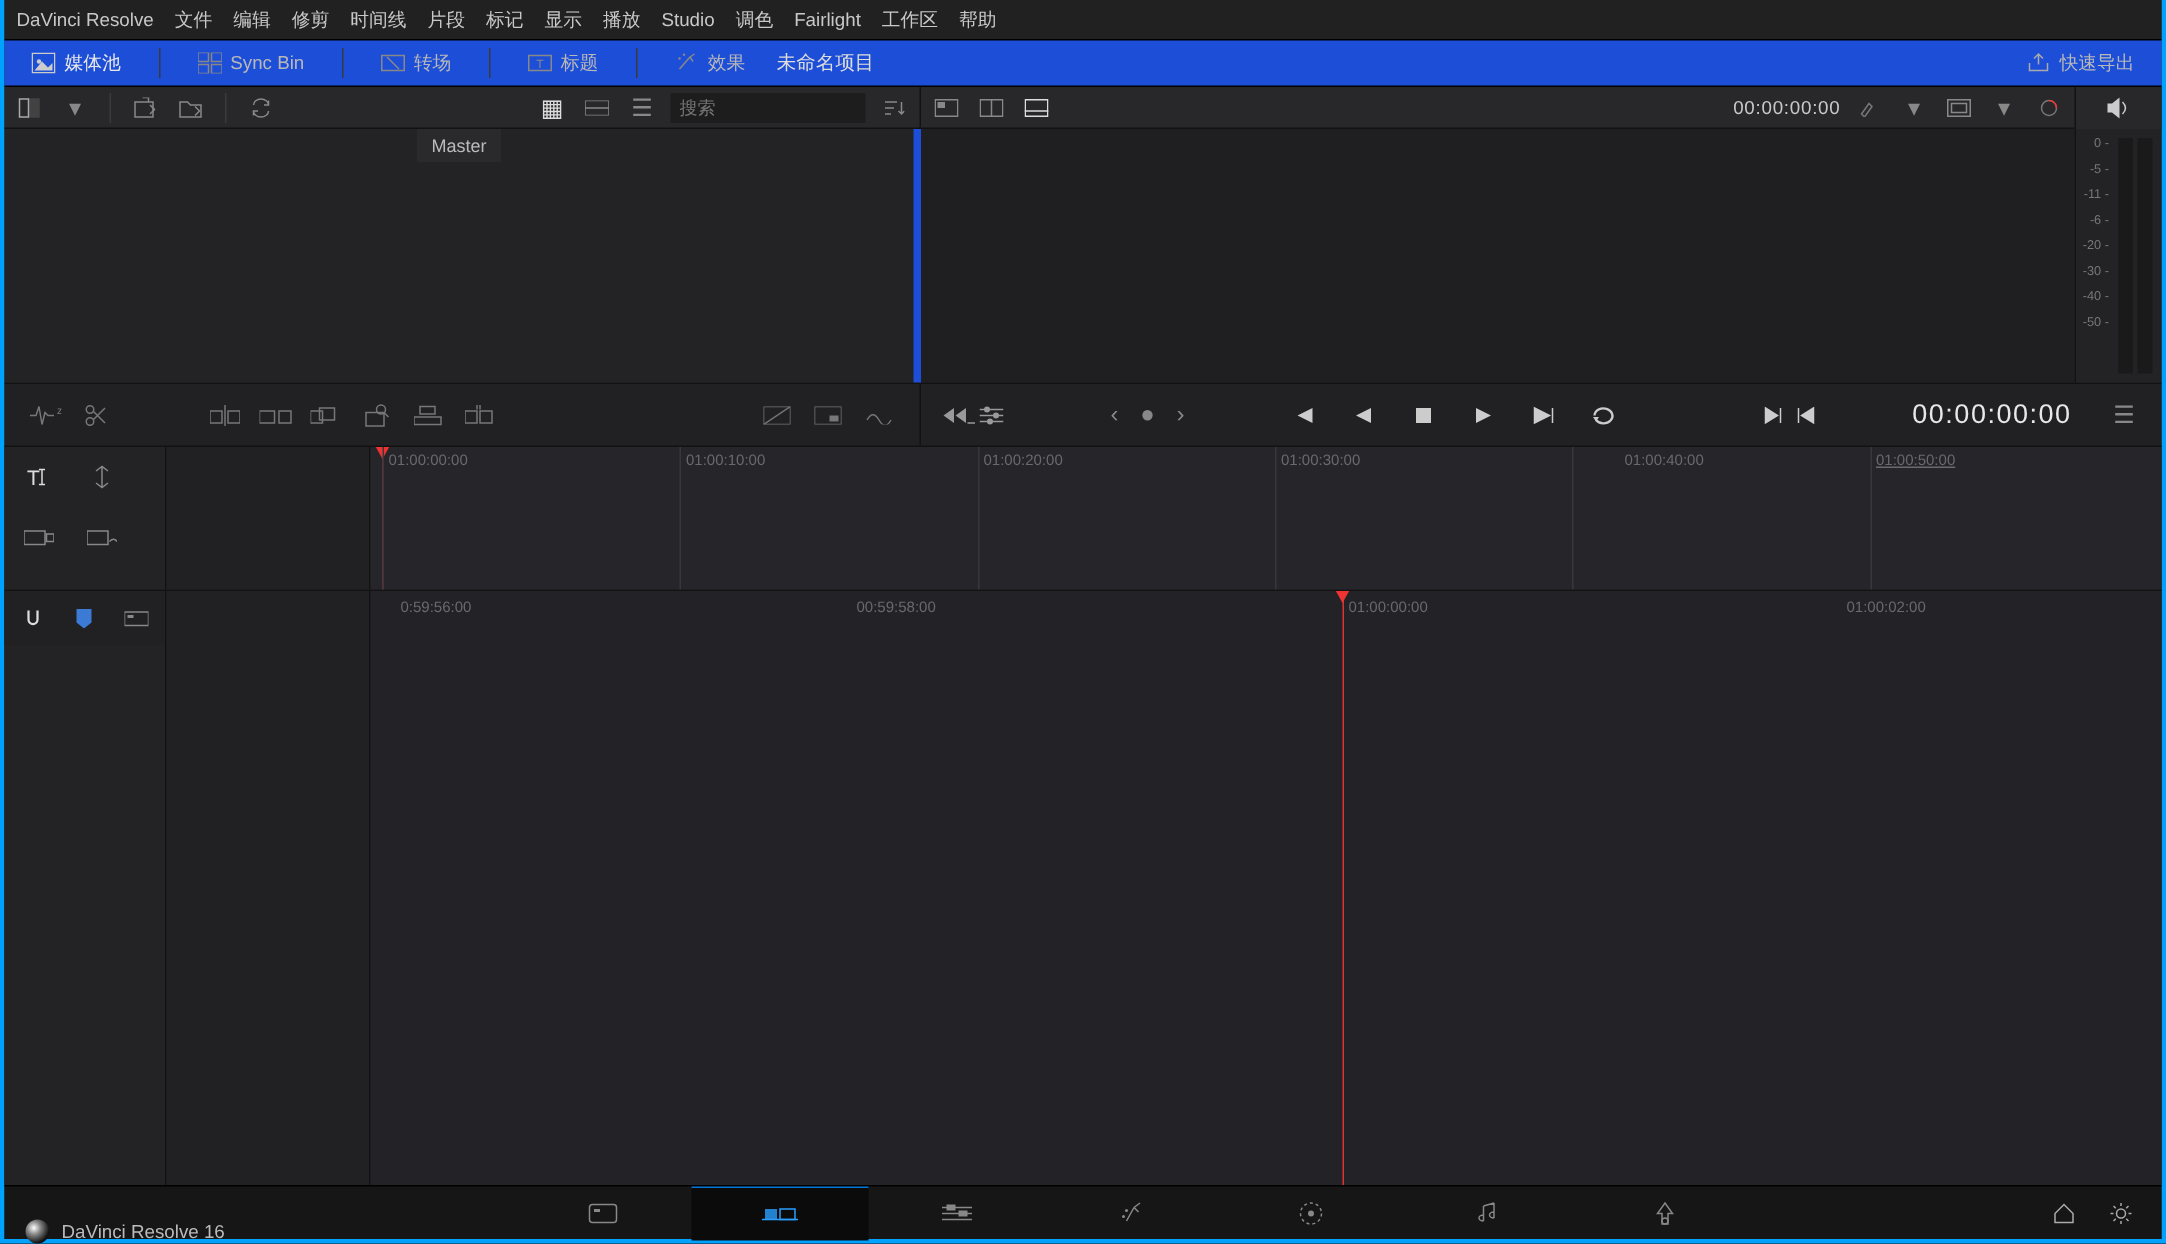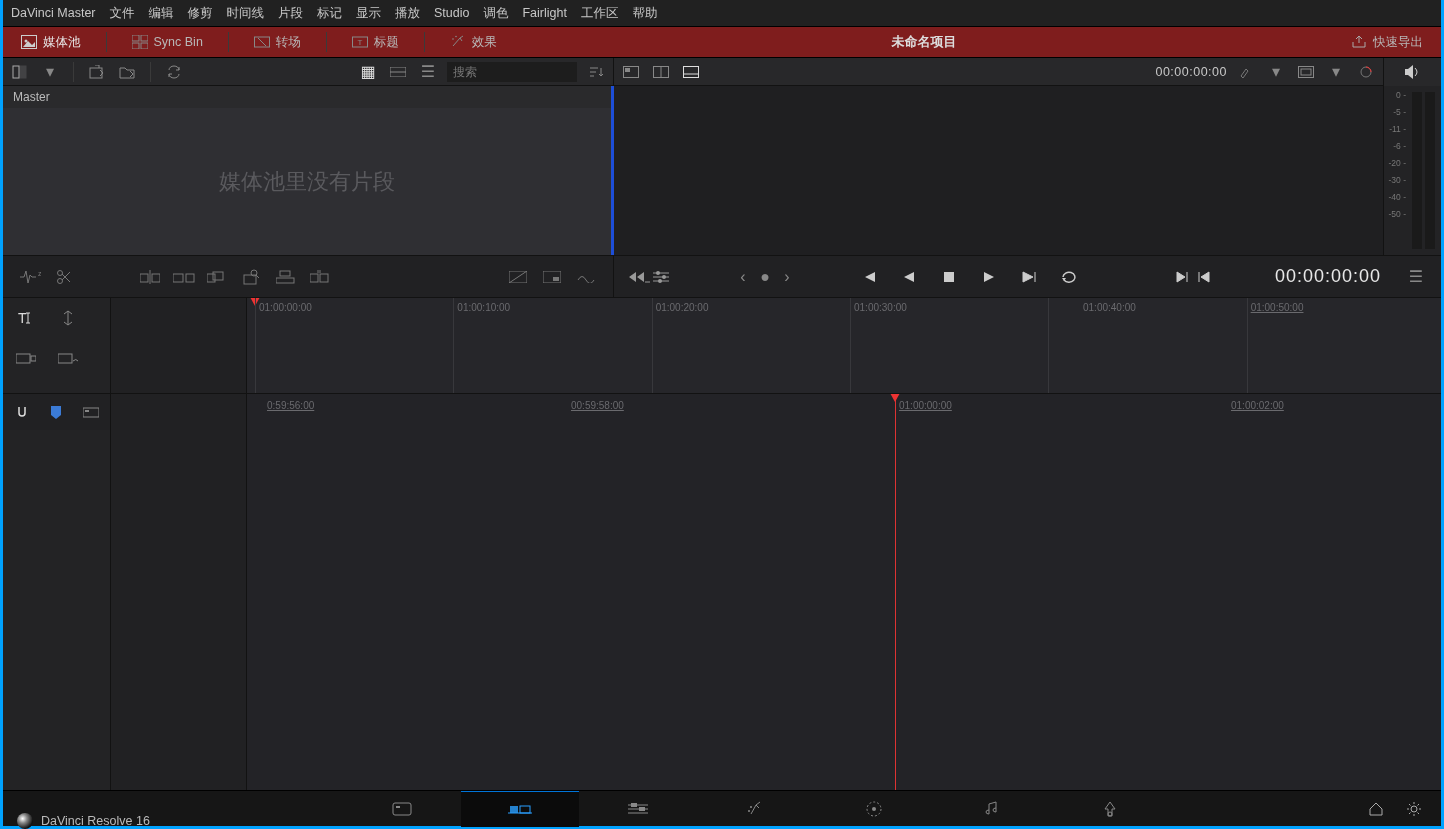--- a/index.html
+++ b/index.html
@@ -4,34 +4,34 @@
 <style>
 * { margin:0; padding:0; box-sizing:border-box; font-family:"Segoe UI",Arial,sans-serif; user-select:none; }
 body { background:#00a2ff; width:1444px; height:829px; overflow:hidden; }
 .win { position:absolute; top:0; left:3px; right:3px; bottom:3px; background:#1f1f1f; display:flex; flex-direction:column; }
 .titlebar { height:28px; background:#fff; display:flex; align-items:center; padding-left:6px; color:#000; font-size:12px; }
 .titlebar .logo { width:14px; height:14px; border-radius:50%; background:conic-gradient(#f44 0 33%,#4f4 0 66%,#44f 0); margin-right:6px; }
 .titlebar .spacer { flex:1; }
 .titlebar .tbbtn { width:44px; height:28px; display:flex; align-items:center; justify-content:center; font-size:14px; }
 .menubar { height:26px; background:#212121; display:flex; align-items:center; padding-left:8px; gap:14px; color:#c8c8c8; font-size:12.5px; }
 .menubar span { cursor:default; }
-.tabrow { height:32px; background:#7f1d1d; border-top:1px solid #000; border-bottom:1px solid #000; display:flex; align-items:center; padding:0 8px; color:#b8b8b8; font-size:12.5px;gap:11px; }
+.tabrow { height:32px; background:#1d4ed8; border-top:1px solid #000; border-bottom:1px solid #000; display:flex; align-items:center; padding:0 8px; color:#b8b8b8; font-size:12.5px;gap:11px; }
 .tabbtn { display:flex; align-items:center; gap:6px; padding:0 10px; height:32px; }
 .tabbtn.active { color:#e8e8e8; }
 .vsep { width:1px; height:20px; background:#3a3a3a; margin:0 4px; }
-.tabrow .center { flex:1; text-align:center; color:#ddd; font-size:13px;font-weight:bold; }
+.tabrow .center { flex:1; color:#ddd; font-size:13px; }
 .iconbox { width:16px; height:14px; display:inline-block; }
 .toolrow { height:28px; background:#28282a; display:flex; align-items:center; border-bottom:1px solid #121212; }
 .toolrow .left { width:611px; height:100%; display:flex; align-items:center; padding:0 6px; gap:8px; border-right:1px solid #121212; }
 .toolrow .right { flex:1; display:flex; align-items:center; padding:0 6px; gap:8px; }
 .btn { width:22px; height:20px; display:flex; align-items:center; justify-content:center; color:#888; }
 .searchbox { flex:1; height:20px; background:#1d1d1d; border:none; outline:none; color:#888; font-size:12px; padding:0 6px; max-width:130px; }
 .tc { color:#c8c8c8; font-size:12.5px; letter-spacing:0.5px; }
 .mid { display:flex; height:170px; border-bottom:1px solid #121212; }
-.pool { width:611px; border-right:3px solid #1d4ed8; display:flex; flex-direction:column; background:#232325; }
+.pool { width:611px; border-right:5px solid #1d4ed8; display:flex; flex-direction:column; background:#232325;align-items:center; }
 .pool .hdr { height:22px; background:#2a2a2c; color:#bbb; font-size:12px; padding:4px 10px; }
 .pool .body { flex:1; background:#2f2f33; display:flex; align-items:center; justify-content:center; color:#5a5a5e; font-size:22px; }
 .viewer { flex:1; background:#1f1f21; position:relative; }
 .meters { width:58px; background:#232325; border-left:1px solid #121212; display:flex; }
 .meters .labels { width:26px; display:flex; flex-direction:column; align-items:flex-end; padding:4px 4px 0 0; gap:7px; color:#777; font-size:8.5px; }
 .meters .bars { flex:1; display:flex; gap:3px; padding:6px 6px 6px 2px; }
 .meters .bar { flex:1; background:#1a1a1a; }
 .vol { width:58px; height:28px; background:#28282a; border-left:1px solid #121212; display:flex; align-items:center; justify-content:center; color:#ccc; }
 .editrow { height:42px; background:#212123; border-bottom:1px solid #121212; display:flex; align-items:center; }
 .editrow .pl { width:611px; height:100%; display:flex; align-items:center; gap:12px; padding:0 16px; border-right:1px solid #121212; color:#6e6e6e; }
@@ -44,37 +44,37 @@
 .sidetools { width:108px; background:#232325; border-right:1px solid #121212; display:flex; flex-direction:column; }
 .sidetools .row { display:flex; gap:20px; padding:10px 12px; color:#888; }
 .sidesmall { width:136px; background:#212123; border-right:1px solid #121212; }
 .sidesmall2 { width:136px; background:#212123; border-right:1px solid #121212; display:flex; gap:16px; padding:8px 10px; color:#888; align-items:flex-start; }
 .ruler { flex:1; position:relative; background:#26262a; overflow:hidden; }
 .ruler .tick { position:absolute; top:4px; color:#6a6a6e; font-size:10px; }
 .ruler .grid { position:absolute; top:0; bottom:0; width:1px; background:#38383c; }
 .playhead { position:absolute; top:0; bottom:0; width:1px; background:#d33; }
 .playhead::before { content:""; position:absolute; top:-1px; left:-5px; width:0; height:0; border-left:5px solid transparent; border-right:5px solid transparent; border-top:9px solid #e33; }
 .tracks { flex:1; position:relative; background:#232327; overflow:hidden; }
-.tracks .tick { position:absolute; top:6px; color:#6a6a6e; font-size:10px;text-decoration:underline; }
+.tracks .tick { position:absolute; top:6px; color:#6a6a6e; font-size:10px; }
 .bottombar { height:36px; background:#161616; border-top:1px solid #000; display:flex; align-items:center; color:#bbb; font-size:12.5px; }
 .bottombar .brand { display:flex; align-items:center; gap:8px; padding:0 14px;margin-top:24px; }
 .bottombar .brand .dot { width:16px; height:16px; border-radius:50%; background:radial-gradient(circle at 35% 35%,#fff,#888 30%,#111 70%); }
 .pages { flex:1; display:flex; justify-content:center; }
 .pagebtn { width:118px; height:36px; display:flex; align-items:center; justify-content:center; color:#888; }
 .pagebtn.active { background:#0b0b0b; border-top:1px solid #0074d9; color:#2a9fff; }
 svg { display:block; }
 </style>
 </head>
 <body>
 
 <div class="win">
 
 
   <div class="menubar">
-    <span>DaVinci Master</span>
+    <span>DaVinci Resolve</span>
     <span>文件</span>
     <span>编辑</span>
     <span>修剪</span>
     <span>时间线</span>
     <span>片段</span>
     <span>标记</span>
     <span>显示</span>
     <span>播放</span>
     <span>Studio</span>
     <span>调色</span>
@@ -227,21 +227,20 @@
       <svg width="18" height="16">
           <path d="M1 5 H4 L9 1 V15 L4 11 H1 Z" fill="#ccc"></path>
           <path d="M11 4 Q15 8 11 12" stroke="#ccc" fill="none"></path>
         </svg>
     </div>
   </div>
 
   <div class="mid">
     <div class="pool">
       <div class="hdr">Master</div>
-      <div class="body">媒体池里没有片段</div>
     </div>
     <div class="viewer"></div>
     <div class="meters">
       <div class="labels">
         <span>0 -</span>
         <span>-5 -</span>
         <span>-11 -</span>
         <span>-6 -</span>
         <span>-20 -</span>
         <span>-30 -</span>

